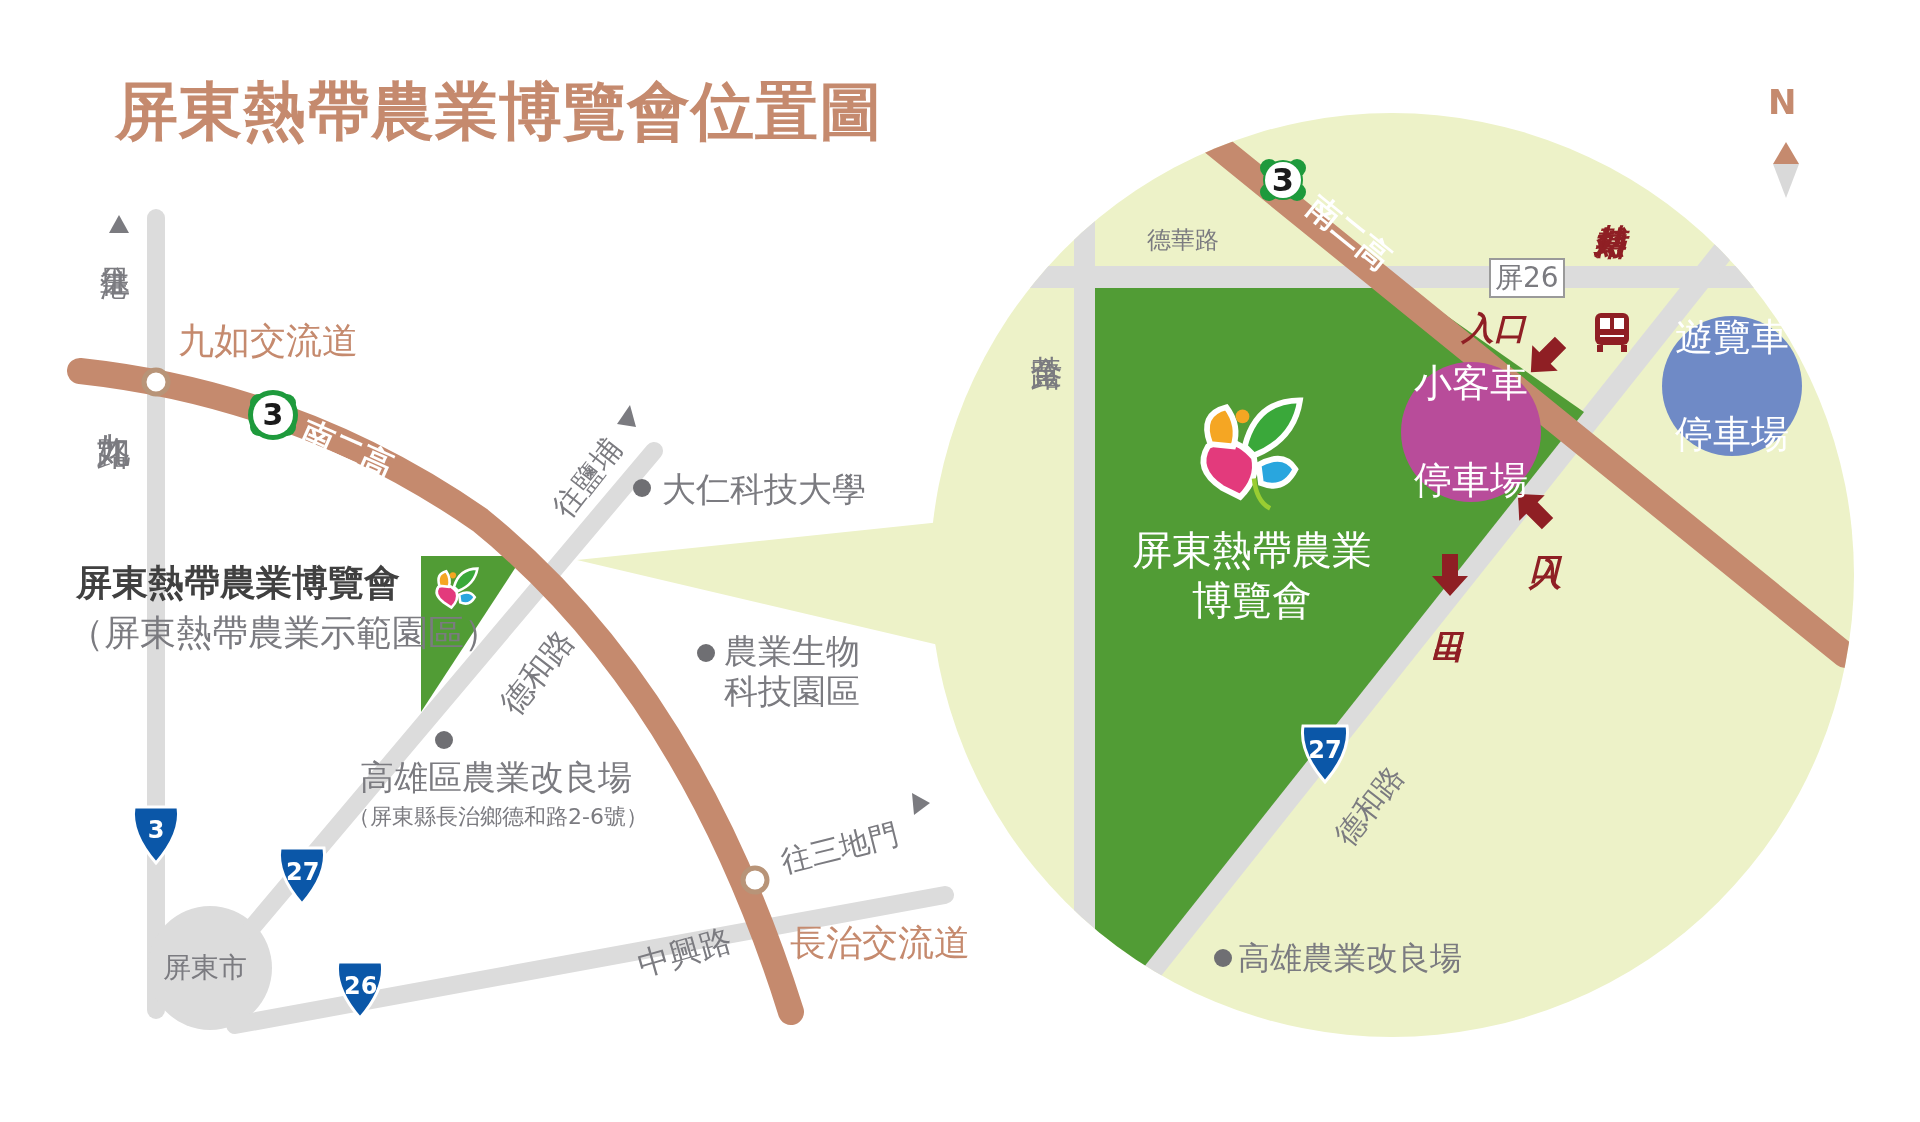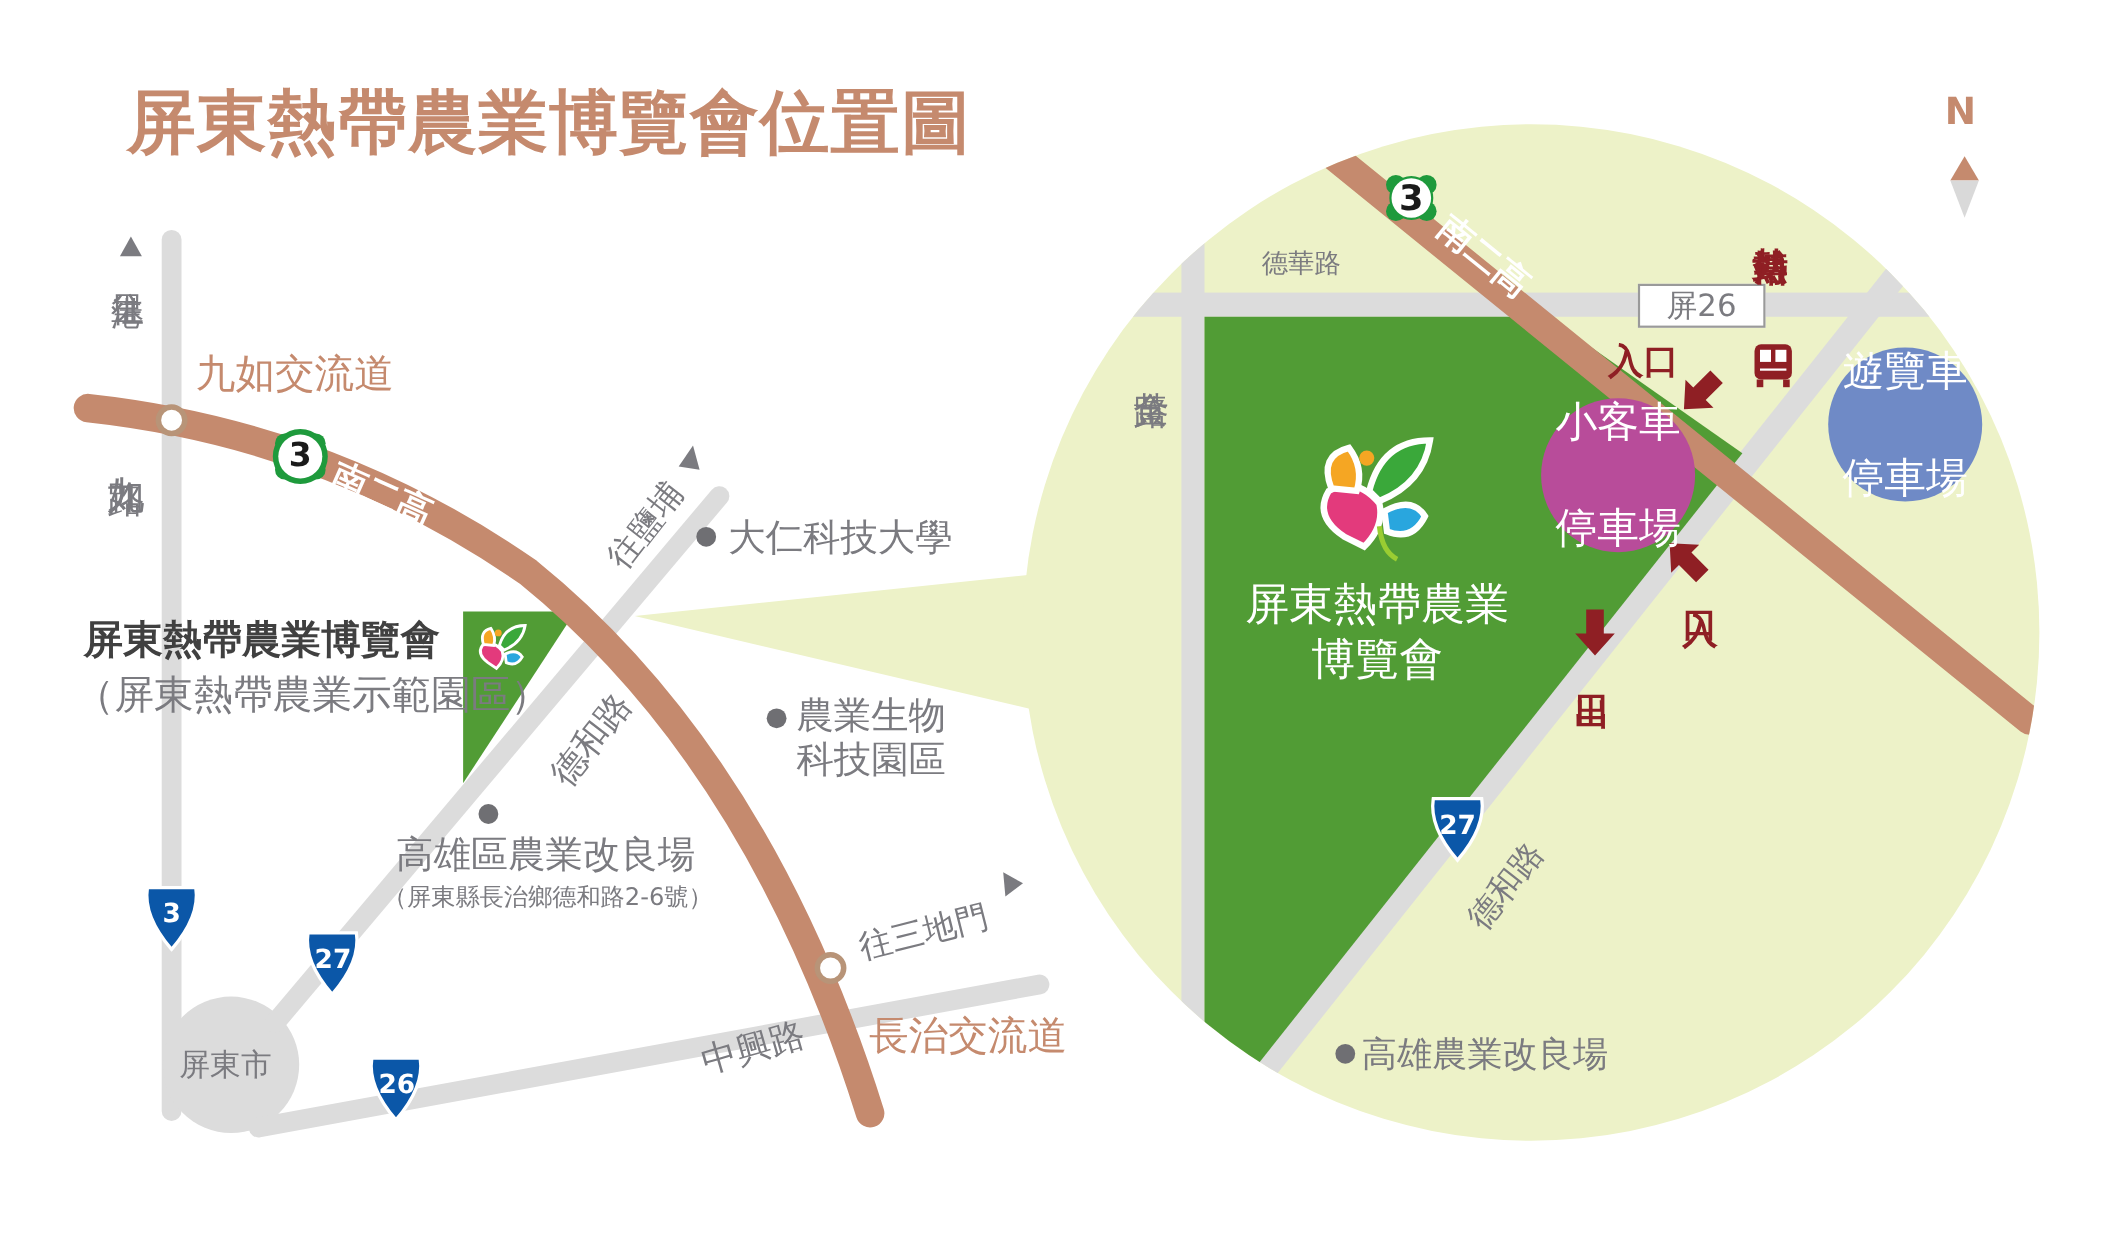--- a/index.html
+++ b/index.html
@@ -4,28 +4,28 @@
 <style>
   html, body { margin:0; padding:0; background:#ffffff; }
   body { width:1920px; height:1122px; position:relative; overflow:hidden;
          font-family: "DejaVu Sans", "Liberation Sans", sans-serif; }
   #map-svg { position:absolute; left:0; top:0; width:1920px; height:1122px; }
   .lbl { position:absolute; white-space:nowrap; line-height:1; }
   .title { left:115px; top:80px; font-size:63px; color:#c58a6e; font-weight:bold; letter-spacing:1px; }
   .gray { color:#7b7b80; }
   .brown { color:#c58a6e; }
   .green { color:#404040; }
-  .dred { color:#8f1f24; }
+  .dred { color:#8f1f24;font-style:italic; }
   .white { color:#ffffff; }
   .vert { writing-mode: vertical-rl; text-orientation: upright; letter-spacing:2px; }
   .badge-txt { position:absolute; font-weight:bold; text-align:center; line-height:1; }
   .pill { position:absolute; border-radius:50%; display:flex; flex-direction:column;
           align-items:center; justify-content:space-between; color:#fff; font-size:38px; line-height:1.12; }
   .box26 { position:absolute; border:2px solid #9a9a9a; background:#fff; color:#7b7b80;
-           font-size:28px; padding:4px 24px; line-height:1; }
+           font-size:28px; padding:4px 4px; line-height:1; }
   .compass-n { position:absolute; left:1768px; top:82px; font-size:34px; font-weight:bold; color:#c58a6e; }
 </style>
 </head>
 <body>
 
 <svg id="map-svg" viewBox="0 0 1920 1122">
   <defs>
     <clipPath id="insetClip">
         <circle cx="1392" cy="575" r="462"></circle>
       </clipPath>

